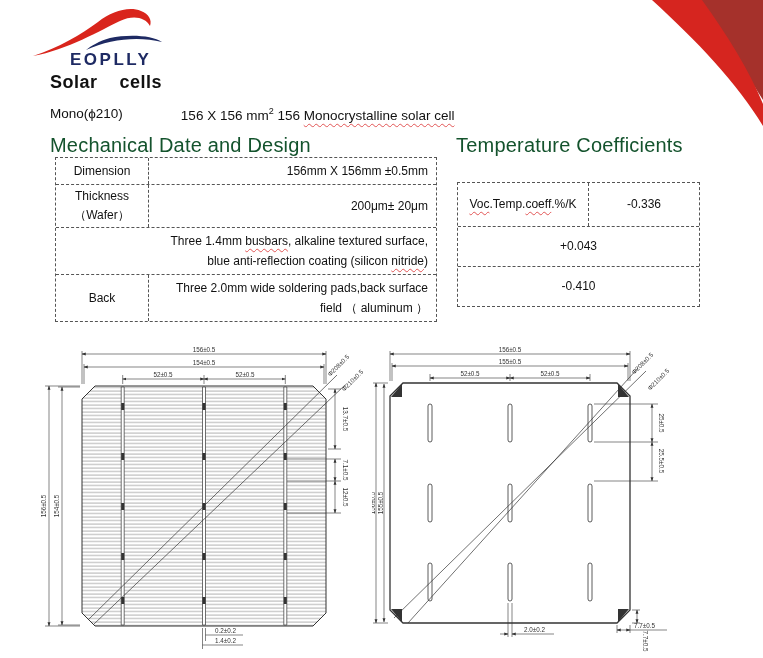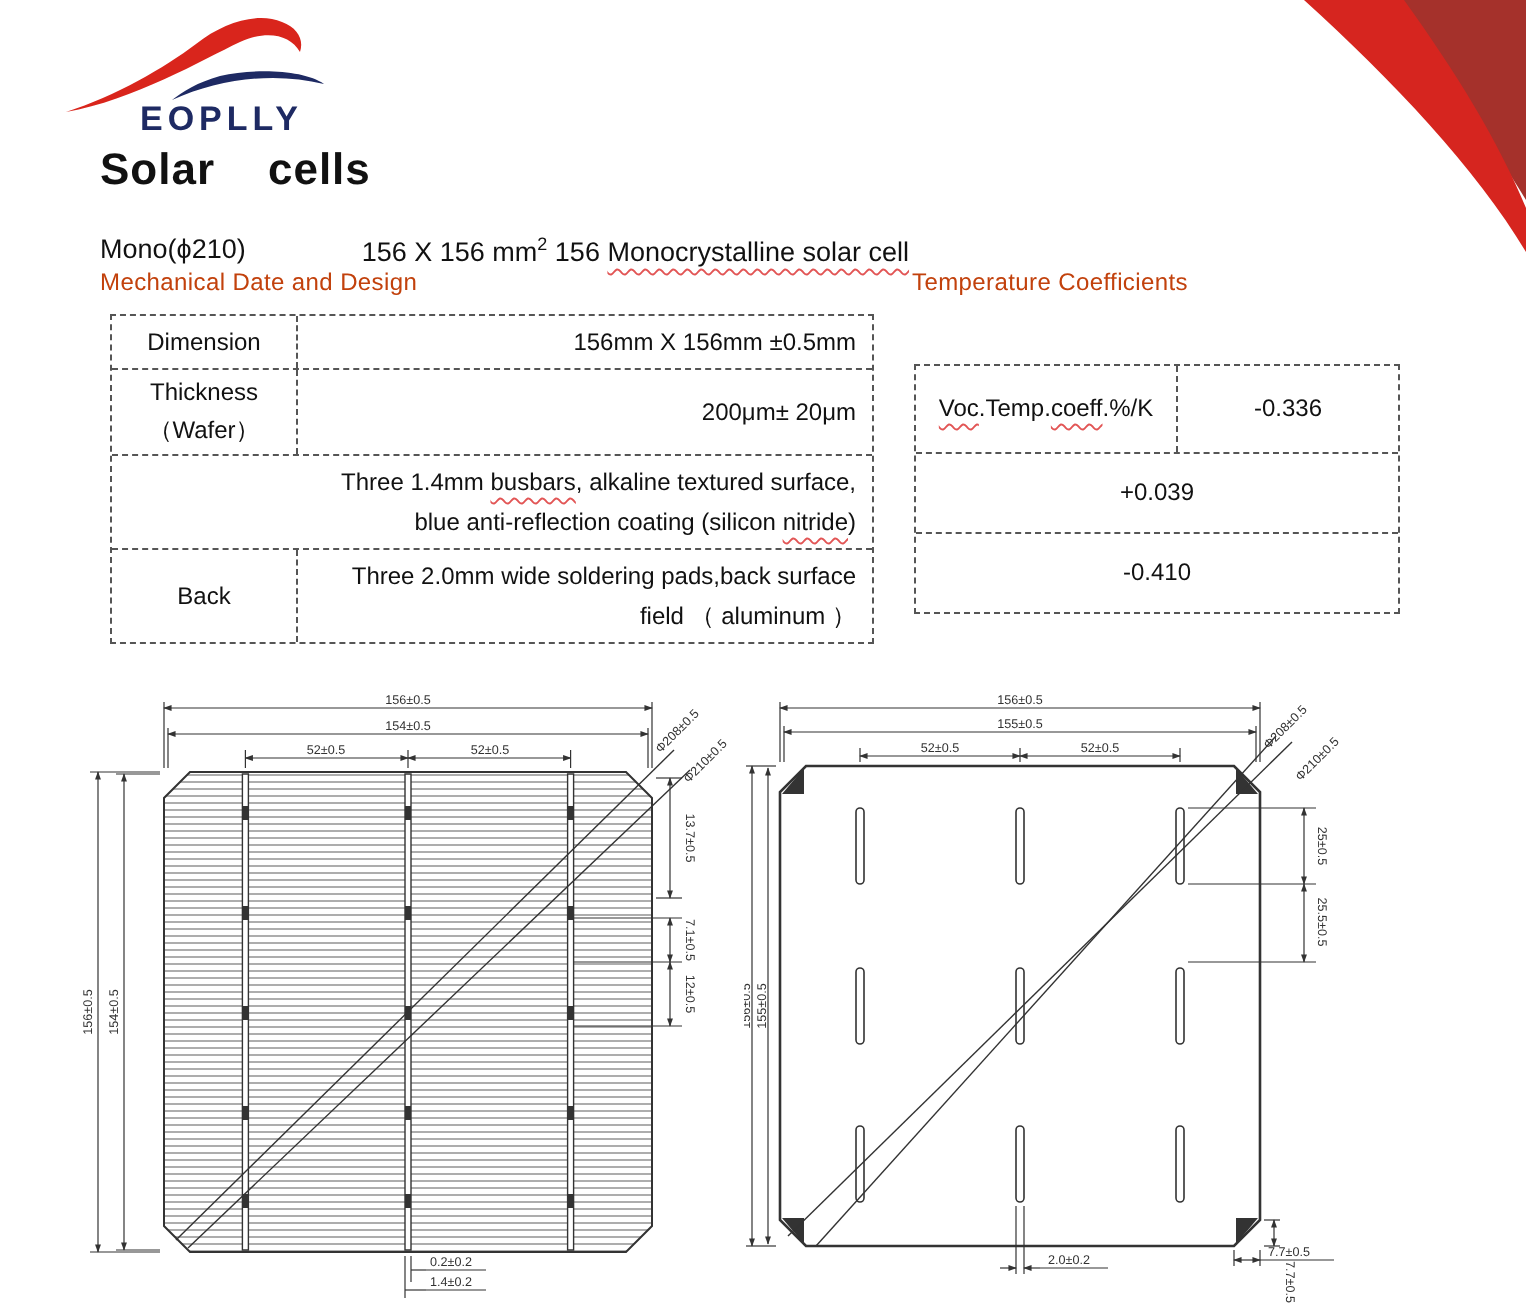--- a/index.html
+++ b/index.html
@@ -9,31 +9,31 @@
     font-family:"Liberation Sans", sans-serif;
     color:#1a1a1a;
   }
   
   #corner-svg{position:absolute;top:0;right:0;}
   
   #logo{position:absolute;left:30px;top:4px;}
   
   .page-title{
     position:absolute;left:50px;top:72px;
-    font-size:22px;font-weight:bold;color:#111;
+    font-size:18px;font-weight:bold;color:#111;
     white-space:pre;letter-spacing:0.5px;
   }
   .subtitle{
     position:absolute;left:50px;top:106px;
-    font-size:13.5px;color:#111;display:flex;gap:58px;white-space:pre;margin-top:11px;
+    font-size:13.5px;color:#111;display:flex;gap:58px;white-space:pre;
   }
   .subtitle sup{font-size:9px;}
   .section-heading{
     position:absolute;top:134px;
-    font-size:12px;color:#c2410c;letter-spacing:0.2px;
+    font-size:20px;color:#14532d;letter-spacing:0.2px;
   }
   #mech-heading{left:50px;}
   #temp-heading{left:456px;}
   .wavy{
     text-decoration:underline;
     text-decoration-style:wavy;
     text-decoration-color:#e25555;
     text-decoration-thickness:1px;
     text-underline-offset:3px;
   }
@@ -128,21 +128,21 @@
 </div>
 
 <div id="temp-table" class="dash-table">
   <div class="trow">
     <div class="tlabel">
       <span><span class="wavy">Voc</span><span>.Temp.</span><span class="wavy">coeff</span><span>.%/K</span></span>
     </div>
     <div class="tvalue">-0.336</div>
   </div>
   <div class="trow">
-    <div class="tvalue">+0.039</div>
+    <div class="tvalue">+0.043</div>
   </div>
   <div class="trow">
     <div class="tvalue">-0.410</div>
   </div>
 </div>
 
 <svg id="front-svg" width="345" height="316" viewBox="0 0 345 316">
   <defs>
     <pattern id="fg1" width="6" height="3.5" patternUnits="userSpaceOnUse">
       <rect width="6" height="3.5" fill="#ffffff"></rect>

